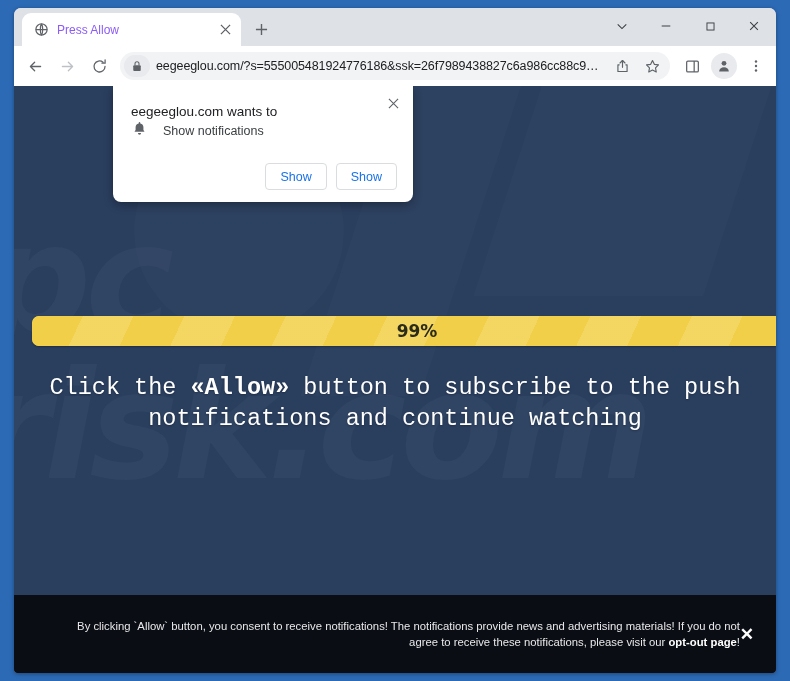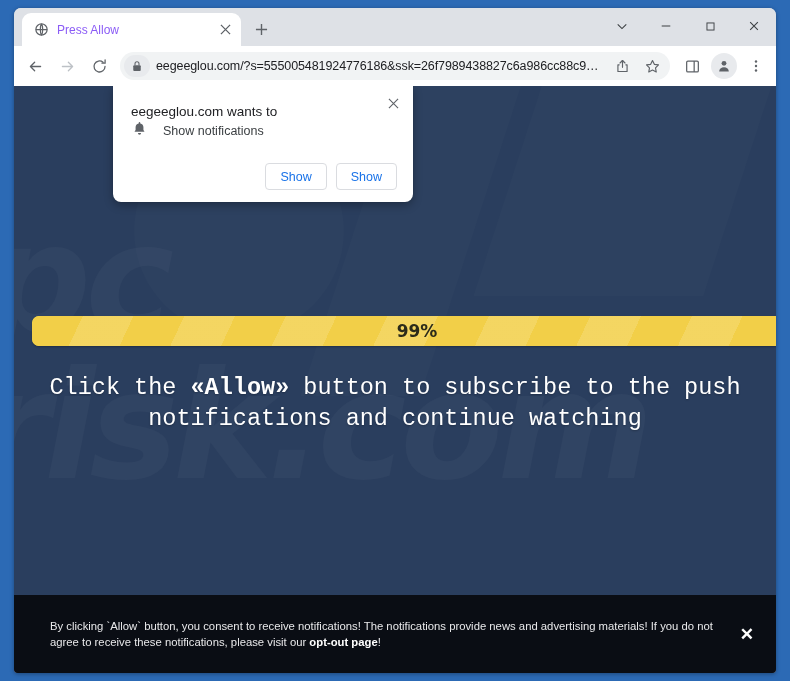--- a/index.html
+++ b/index.html
@@ -269,21 +269,21 @@
     display: flex;
     align-items: center;
     justify-content: center;
     padding: 0 30px;
     box-sizing: border-box;
   }
   .consent-text {
     color: #e8e8ea;
     font-size: 11.3px;
     line-height: 1.45;
-    text-align: left;
+    text-align: right;
     max-width: 690px;
   }
   .consent-text b { font-weight: 700; color: #ffffff; }
   .consent-close {
     position: absolute;
     right: 22px;
     top: 50%;
     transform: translateY(-50%);
     color: #ffffff;
     font-size: 17px;

